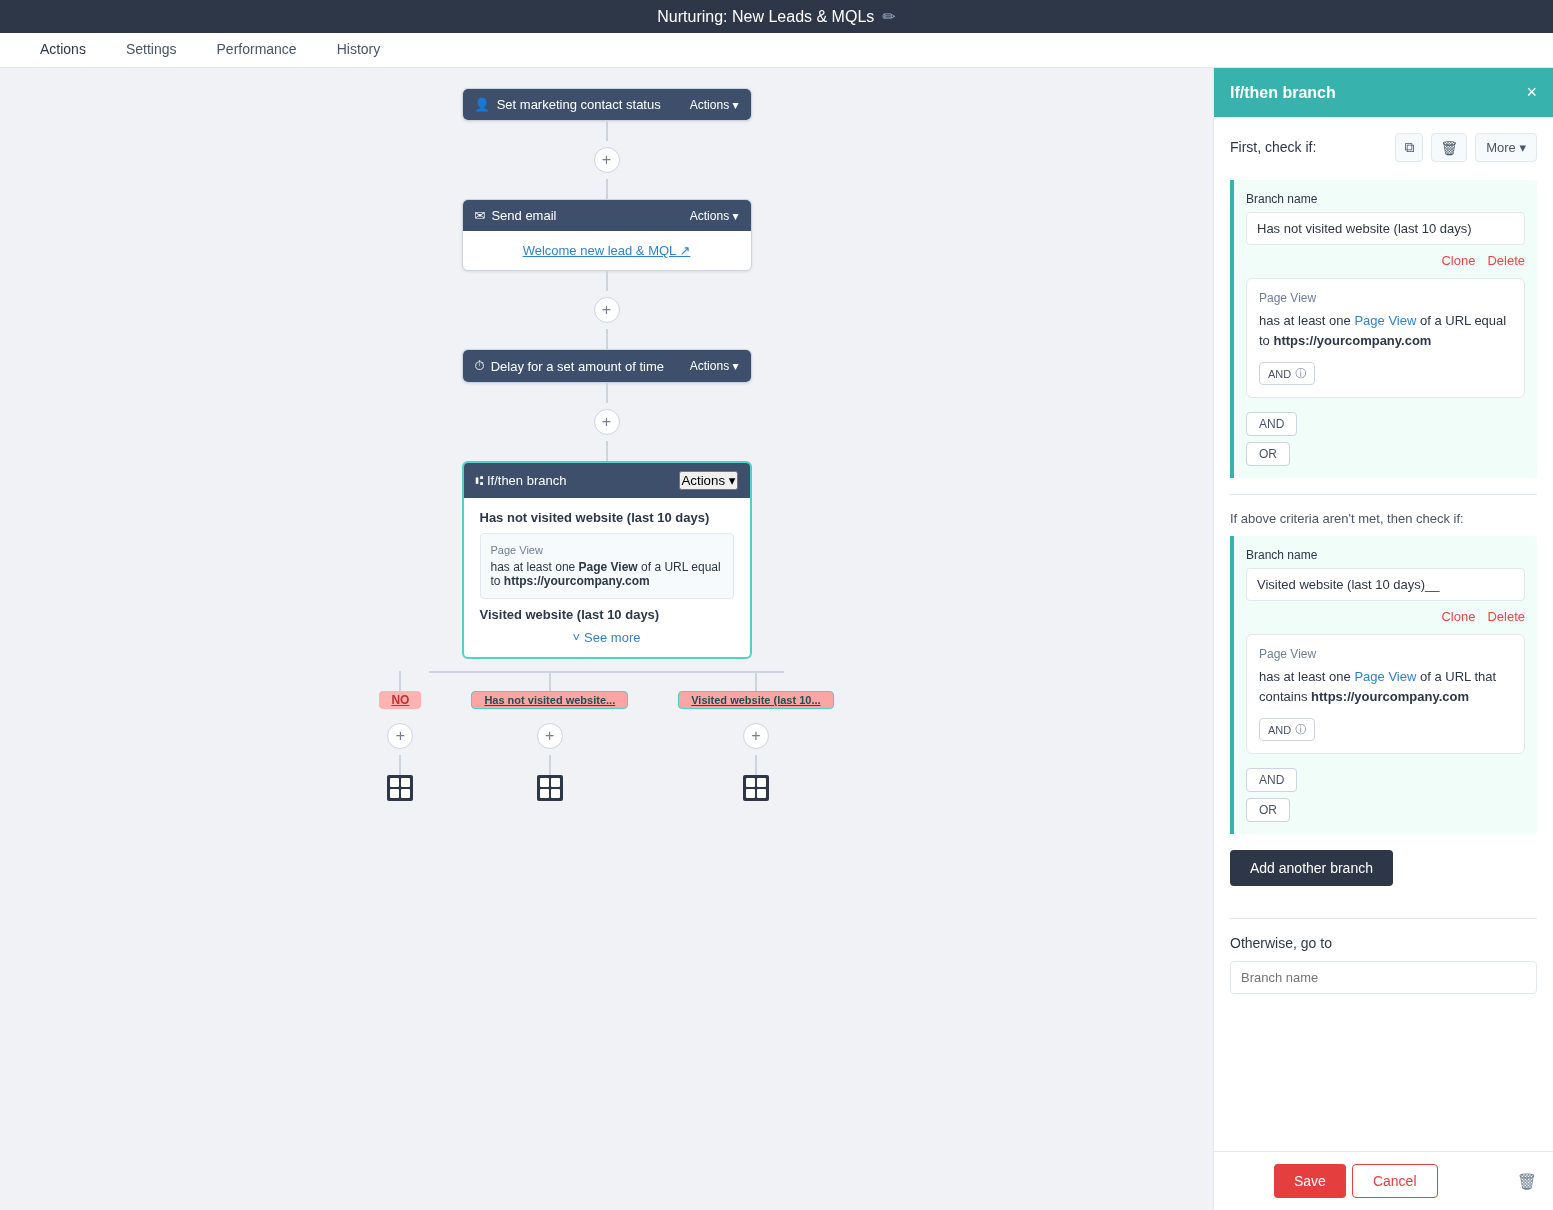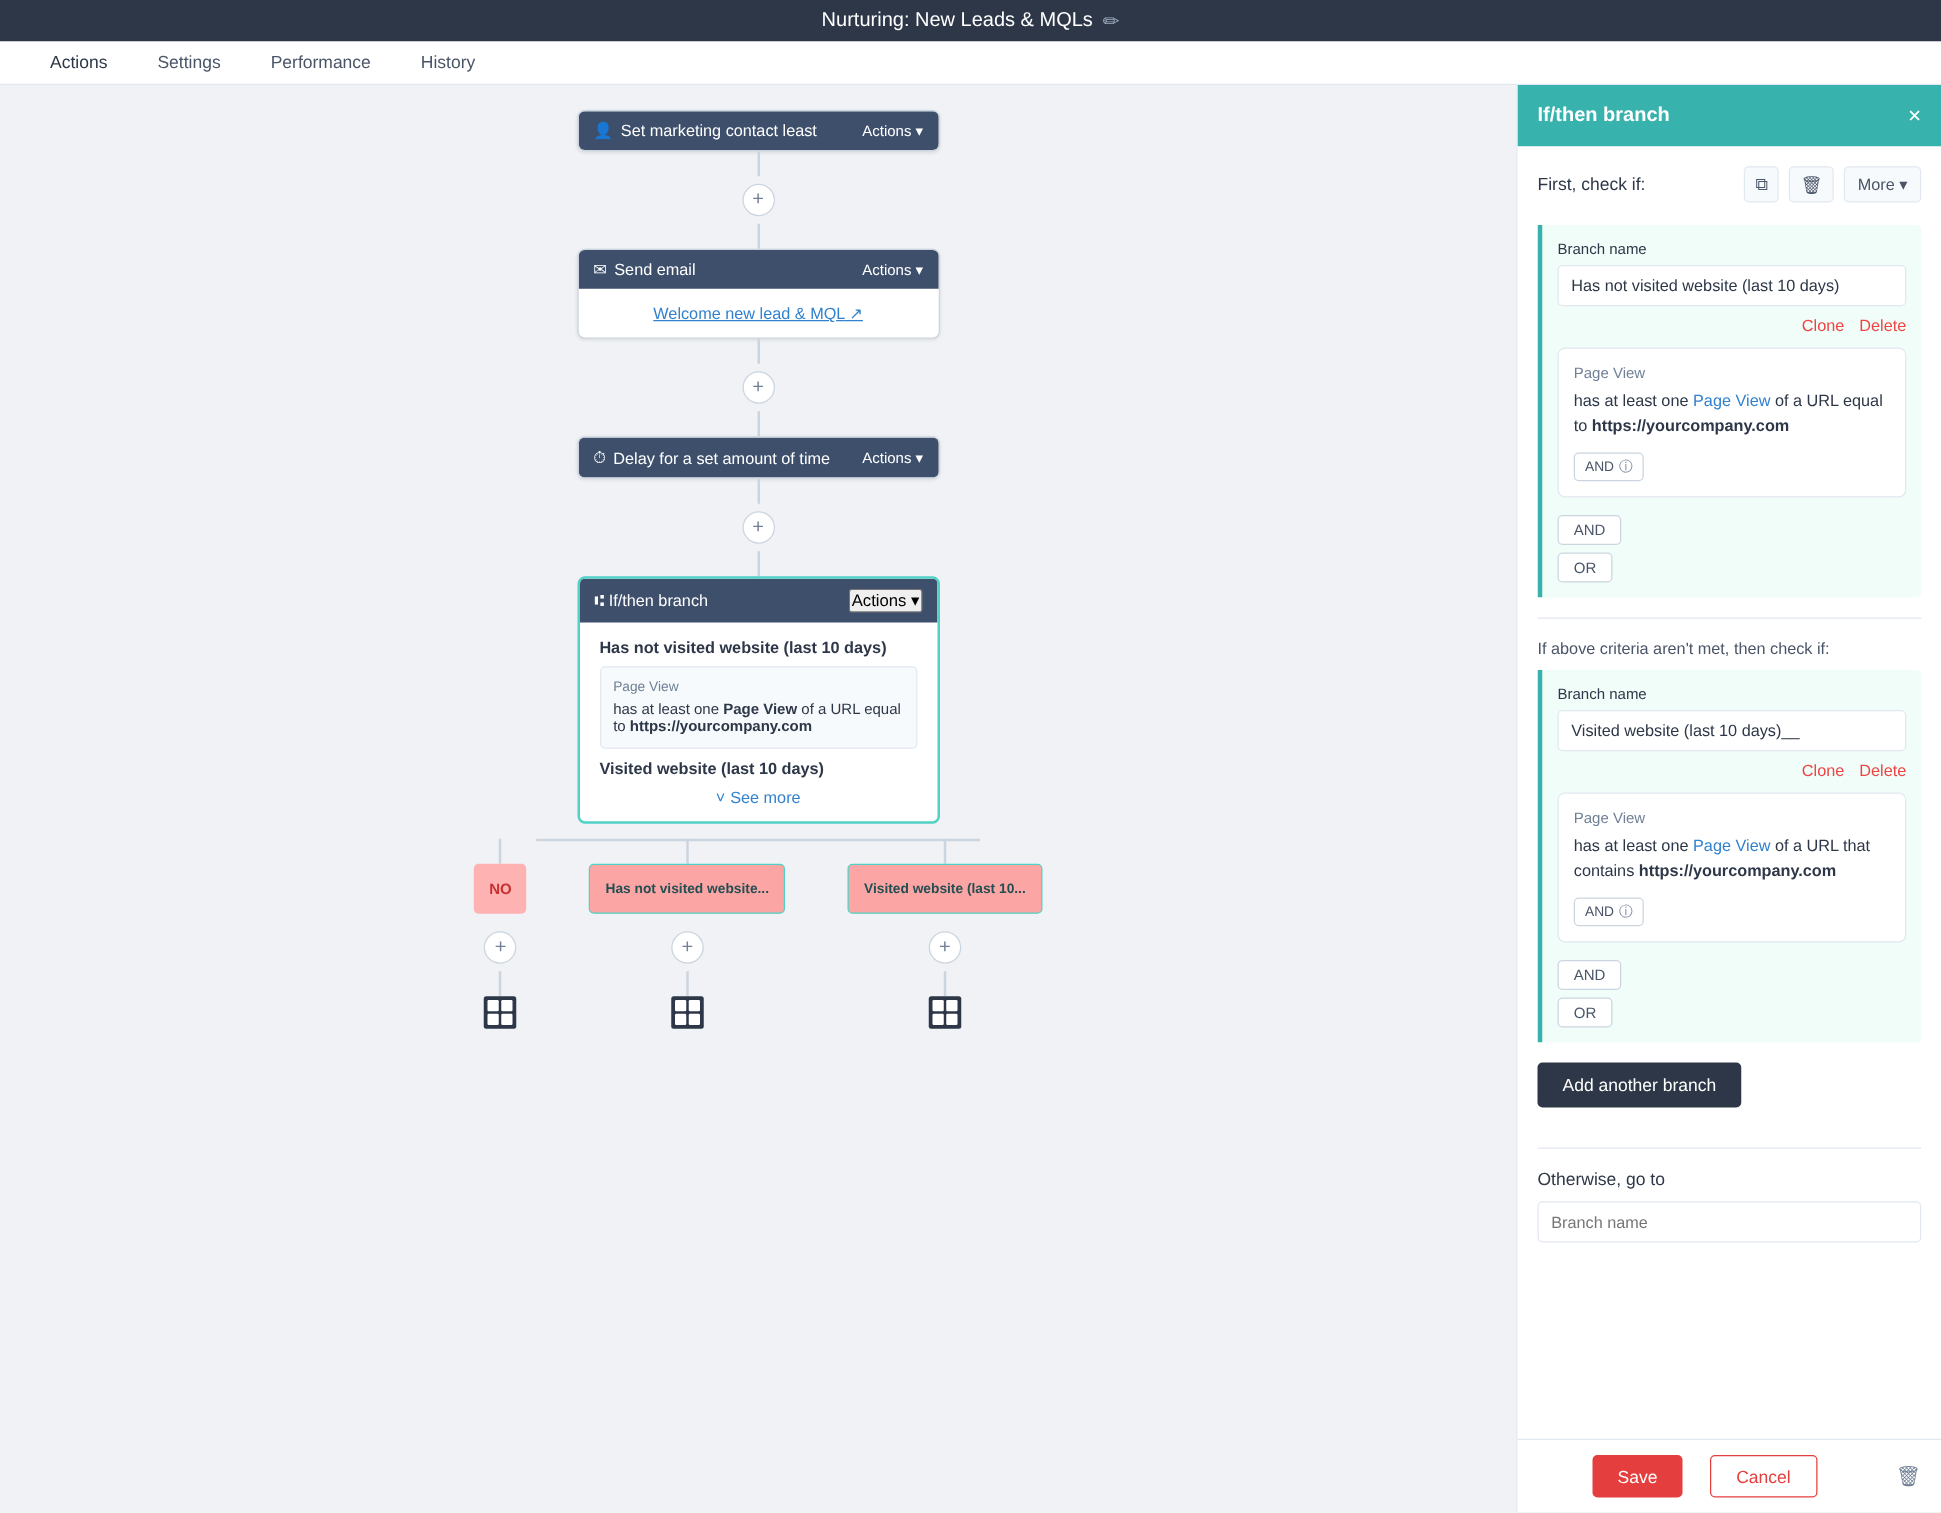--- a/index.html
+++ b/index.html
@@ -122,25 +122,26 @@
       align-items: flex-start;
       gap: 20px;
       margin-top: 10px;
     }
     .branch-col {
       display: flex;
       flex-direction: column;
       align-items: center;
     }
     .branch-label {
-      padding: 13px 12px;
+      padding: 2px 12px;
       border-radius: 4px;
       font-size: 12px;
       font-weight: 600;
       margin-bottom: 8px;
+      text-decoration: underline;
     }
     .branch-label.no { background: #feb2b2; color: #c53030; }
     .branch-label.teal { background: #fca5a5; color: #234e52; border: 1px solid #4fd1c5; }
 
     .mini-block {
       width: 26px; height: 26px;
       background: #2d3748;
       border-radius: 2px;
       display: grid;
       grid-template-columns: 1fr 1fr;
@@ -306,21 +307,21 @@
     .otherwise-section { margin-top: 4px; }
     .otherwise-label { font-size: 14px; font-weight: 500; color: #2d3748; margin-bottom: 10px; }
 
     .panel-footer {
       padding: 12px 16px;
       border-top: 1px solid #e2e8f0;
       display: flex;
       align-items: center;
       justify-content: space-between;
     }
-    .footer-actions { display: flex; gap: 22px; padding-left: 44px; }
+    .footer-actions { display: flex; gap: 6px; padding-left: 44px; }
     .save-btn {
       background: #e53e3e;
       color: white;
       border: none;
       border-radius: 4px;
       padding: 8px 20px;
       font-size: 14px;
       cursor: pointer;
       font-weight: 500;
     }
@@ -368,21 +369,21 @@
 
 <div class="main-layout">
 
   <div class="canvas">
     <div class="workflow-container">
 
       <div class="node-card">
         <div class="node-header">
           <div class="header-left">
             <span>👤</span>
-            <span>Set marketing contact least</span>
+            <span>Set marketing contact status</span>
           </div>
           <button class="actions-btn">
             <span>Actions ▾</span>
           </button>
         </div>
       </div>
 
       <div class="vertical-line"></div>
       <div class="connect-btn">+</div>
       <div class="vertical-line"></div>

